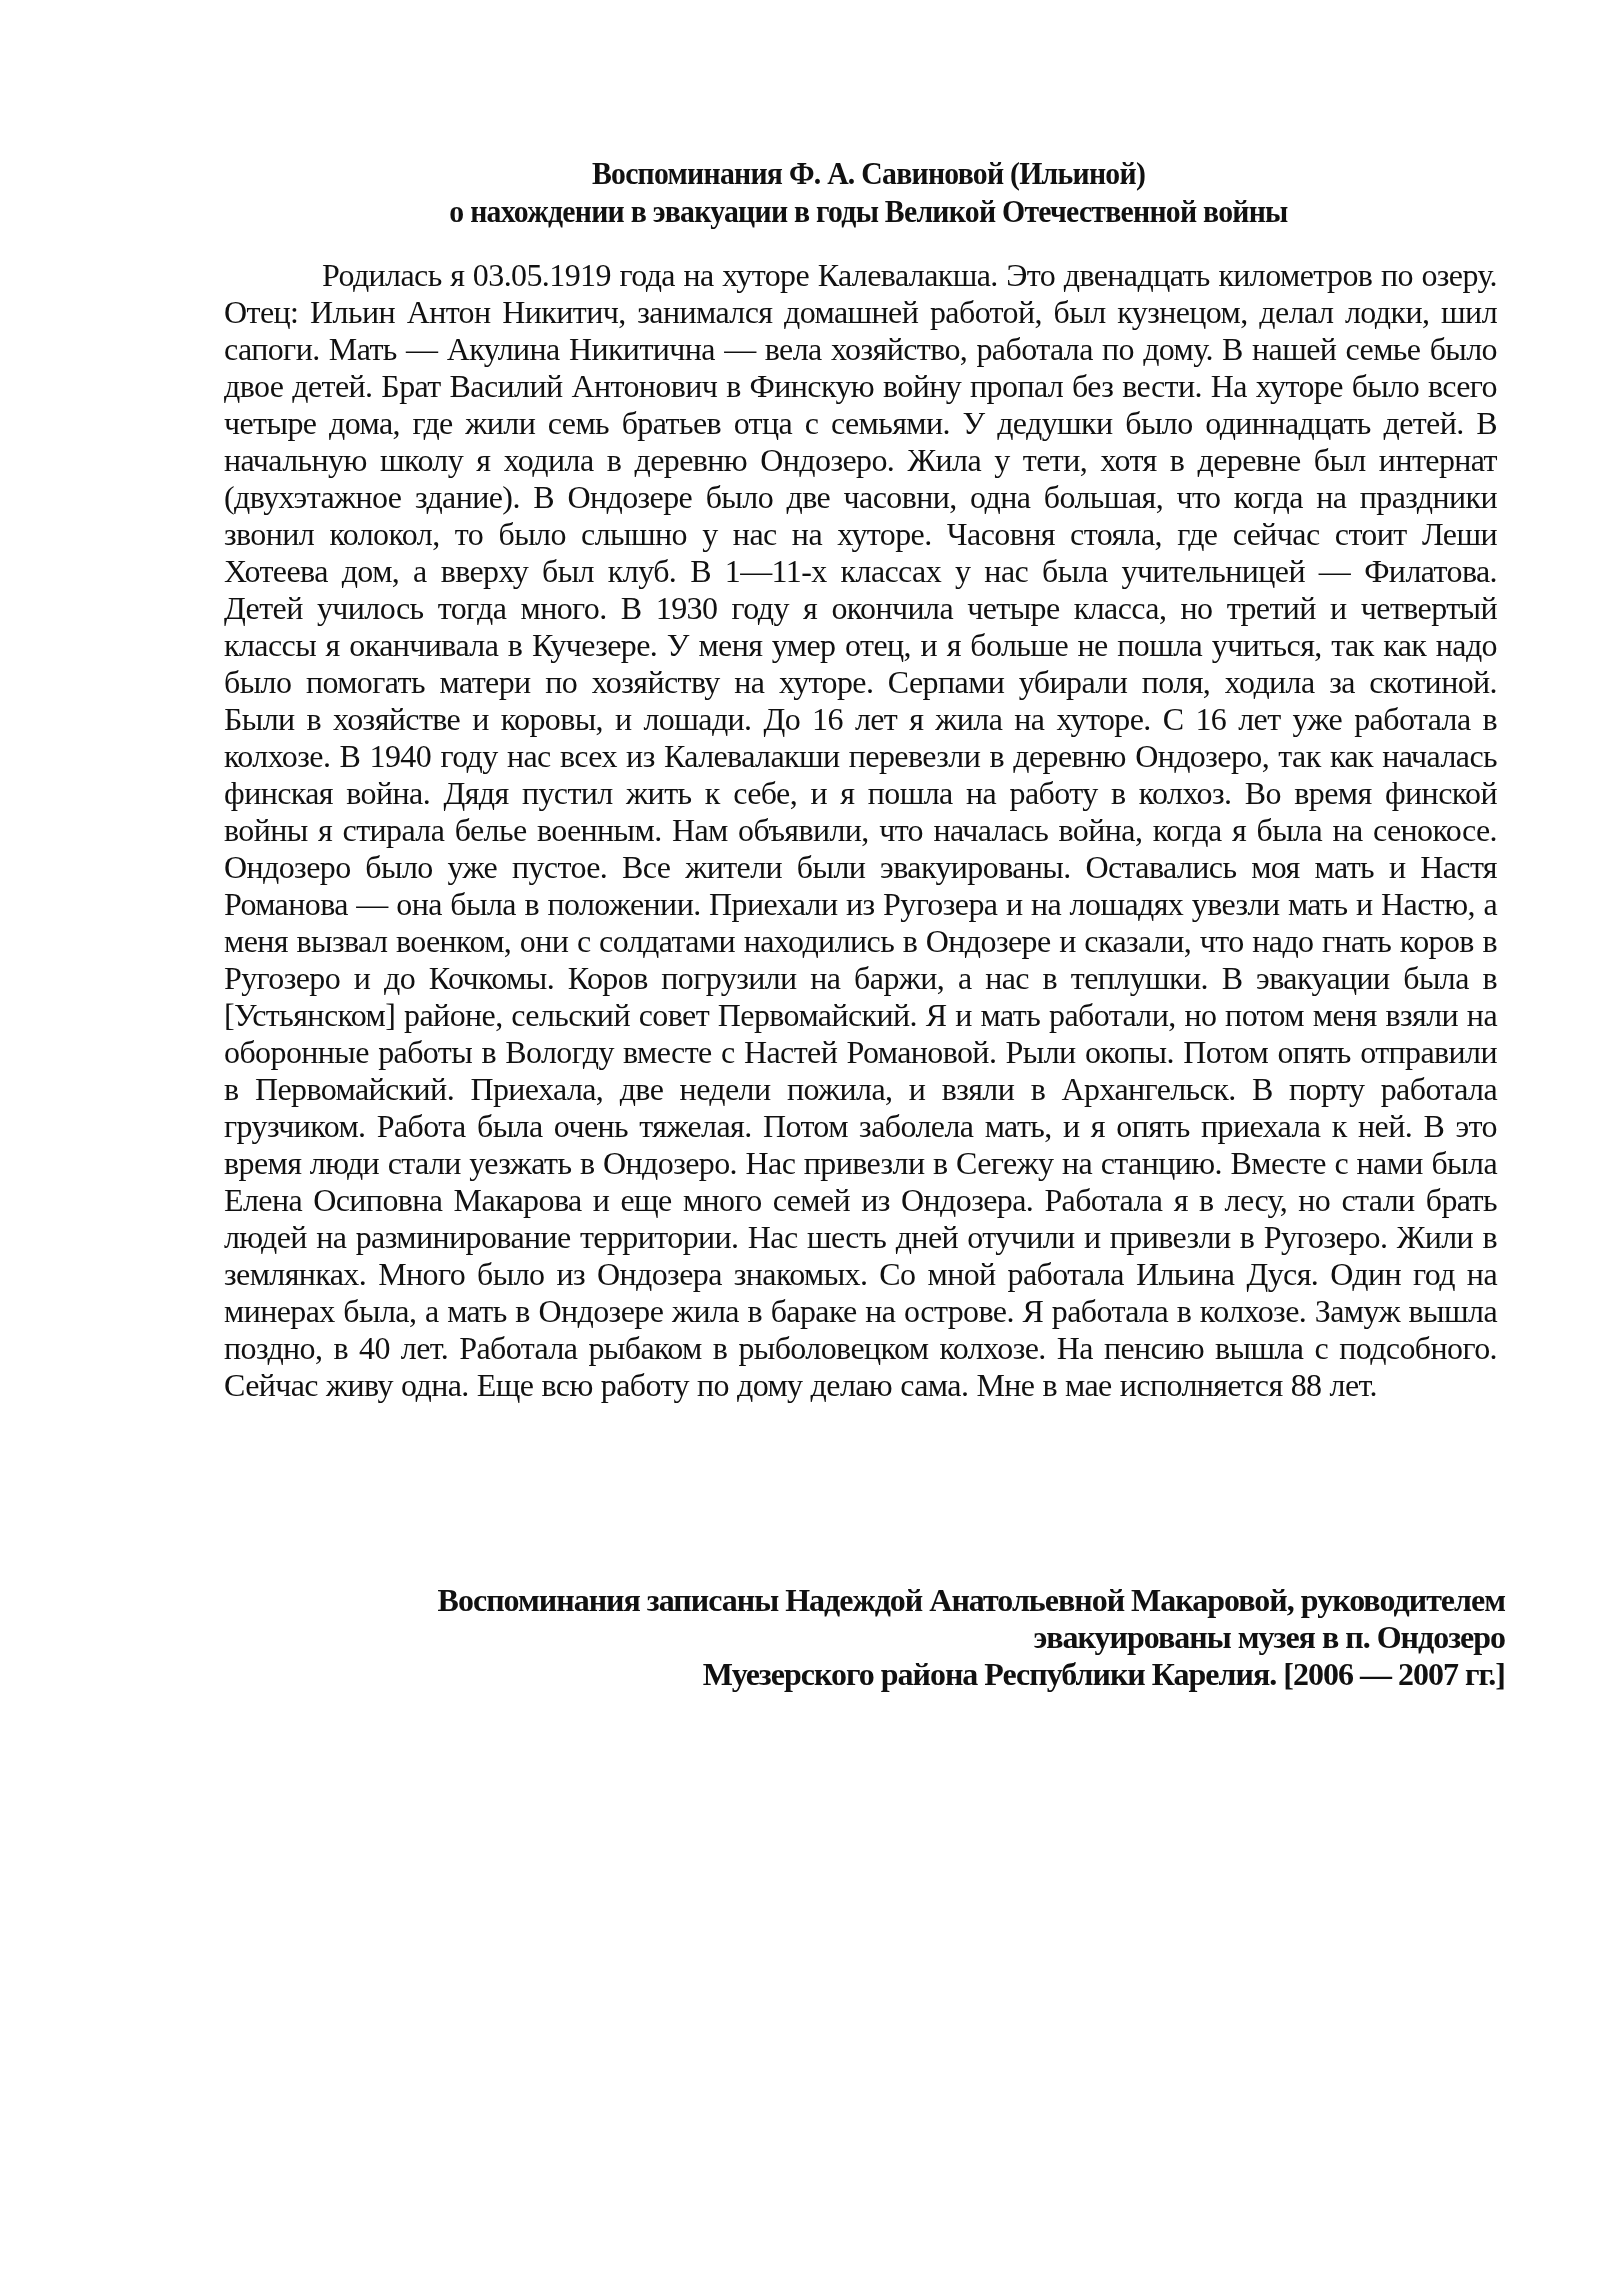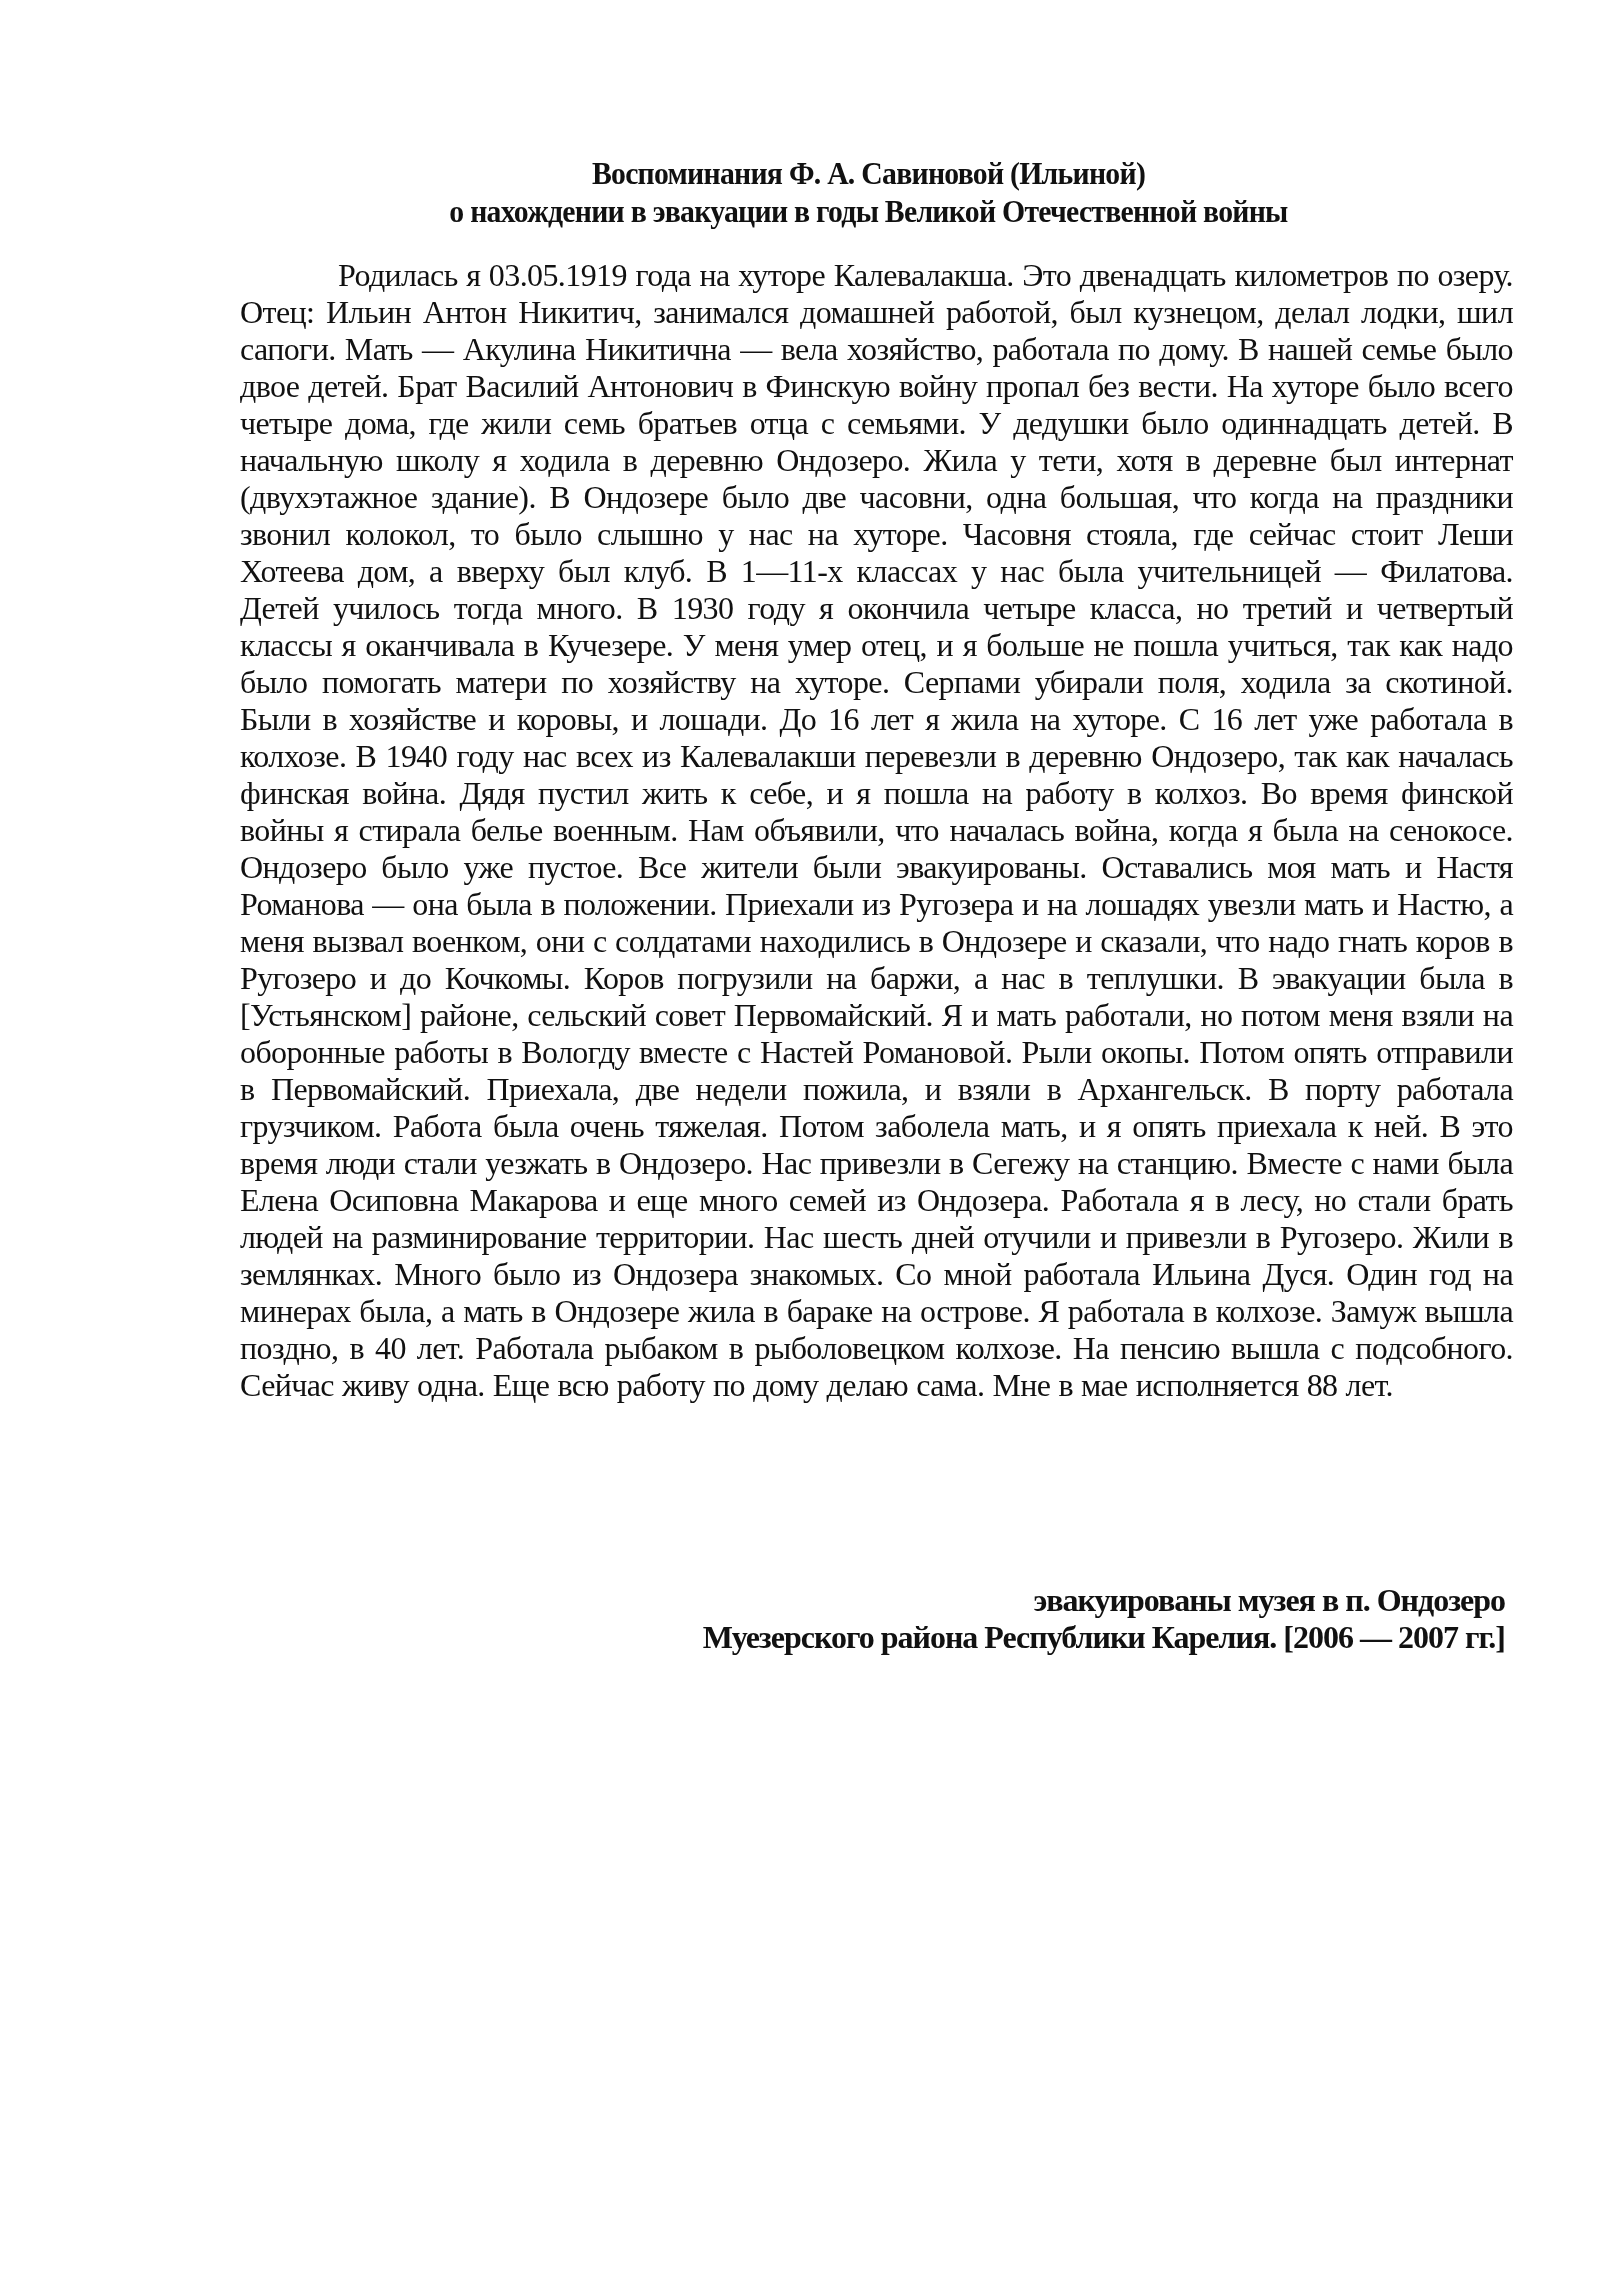--- a/index.html
+++ b/index.html
@@ -34,21 +34,21 @@
       letter-spacing: -0.8px;
       transform: scaleX(0.93);
       transform-origin: center top;
     }
     .title-line {
       display: block;
       white-space: nowrap;
     }
     .body-text {
       position: absolute;
-      left: 240px;
+      left: 224px;
       width: 1273px;
       top: 257px;
       margin: 0;
       font-size: 32px;
       line-height: 37px;
       text-align: justify;
       text-indent: 98px;
       letter-spacing: -0.6px;
       word-spacing: 0.7px;
     }
@@ -74,18 +74,19 @@
 <div class="page">
 
   <div class="title-block">
     <span class="title-line">Воспоминания Ф. А. Савиновой (Ильиной)</span>
     <span class="title-line">о нахождении в эвакуации в годы Великой Отечественной войны</span>
   </div>
 
   <p class="body-text">Родилась я 03.05.1919 года на хуторе Калевалакша. Это двенадцать километров по озеру. Отец: Ильин Антон Никитич, занимался домашней работой, был кузнецом, делал лодки, шил сапоги. Мать — Акулина Никитична — вела хозяйство, работала по дому. В нашей семье было двое детей. Брат Василий Антонович в Финскую войну пропал без вести. На хуторе было всего четыре дома, где жили семь братьев отца с семьями. У дедушки было одиннадцать детей. В начальную школу я ходила в деревню Ондозеро. Жила у тети, хотя в деревне был интернат (двухэтажное здание). В Ондозере было две часовни, одна большая, что когда на праздники звонил колокол, то было слышно у нас на хуторе. Часовня стояла, где сейчас стоит Леши Хотеева дом, а вверху был клуб. В 1—11-х классах у нас была учительницей — Филатова. Детей училось тогда много. В 1930 году я окончила четыре класса, но третий и четвертый классы я оканчивала в Кучезере. У меня умер отец, и я больше не пошла учиться, так как надо было помогать матери по хозяйству на хуторе. Серпами убирали поля, ходила за скотиной. Были в хозяйстве и коровы, и лошади. До 16 лет я жила на хуторе. С 16 лет уже работала в колхозе. В 1940 году нас всех из Калевалакши перевезли в деревню Ондозеро, так как началась финская война. Дядя пустил жить к себе, и я пошла на работу в колхоз. Во время финской войны я стирала белье военным. Нам объявили, что началась война, когда я была на сенокосе. Ондозеро было уже пустое. Все жители были эвакуированы. Оставались моя мать и Настя Романова — она была в положении. Приехали из Ругозера и на лошадях увезли мать и Настю, а меня вызвал военком, они с солдатами находились в Ондозере и сказали, что надо гнать коров в Ругозеро и до Кочкомы. Коров погрузили на баржи, а нас в теплушки. В эвакуации была в [Устьянском] районе, сельский совет Первомайский. Я и мать работали, но потом меня взяли на оборонные работы в Вологду вместе с Настей Романовой. Рыли окопы. Потом опять отправили в Первомайский. Приехала, две недели пожила, и взяли в Архангельск. В порту работала грузчиком. Работа была очень тяжелая. Потом заболела мать, и я опять приехала к ней. В это время люди стали уезжать в Ондозеро. Нас привезли в Сегежу на станцию. Вместе с нами была Елена Осиповна Макарова и еще много семей из Ондозера. Работала я в лесу, но стали брать людей на разминирование территории. Нас шесть дней отучили и привезли в Ругозеро. Жили в землянках. Много было из Ондозера знакомых. Со мной работала Ильина Дуся. Один год на минерах была, а мать в Ондозере жила в бараке на острове. Я работала в колхозе. Замуж вышла поздно, в 40 лет. Работала рыбаком в рыболовецком колхозе. На пенсию вышла с подсобного. Сейчас живу одна. Еще всю работу по дому делаю сама. Мне в мае исполняется 88 лет.</p>
 
   <div class="attribution">
+    <span class="attribution-line">Воспоминания записаны Надеждой Анатольевной Макаровой, руководителем</span>
     <span class="attribution-line">эвакуированы музея в п. Ондозеро</span>
     <span class="attribution-line">Муезерского района Республики Карелия. [2006 — 2007 гг.]</span>
   </div>
 
 </div>
 
 
 </body></html>

